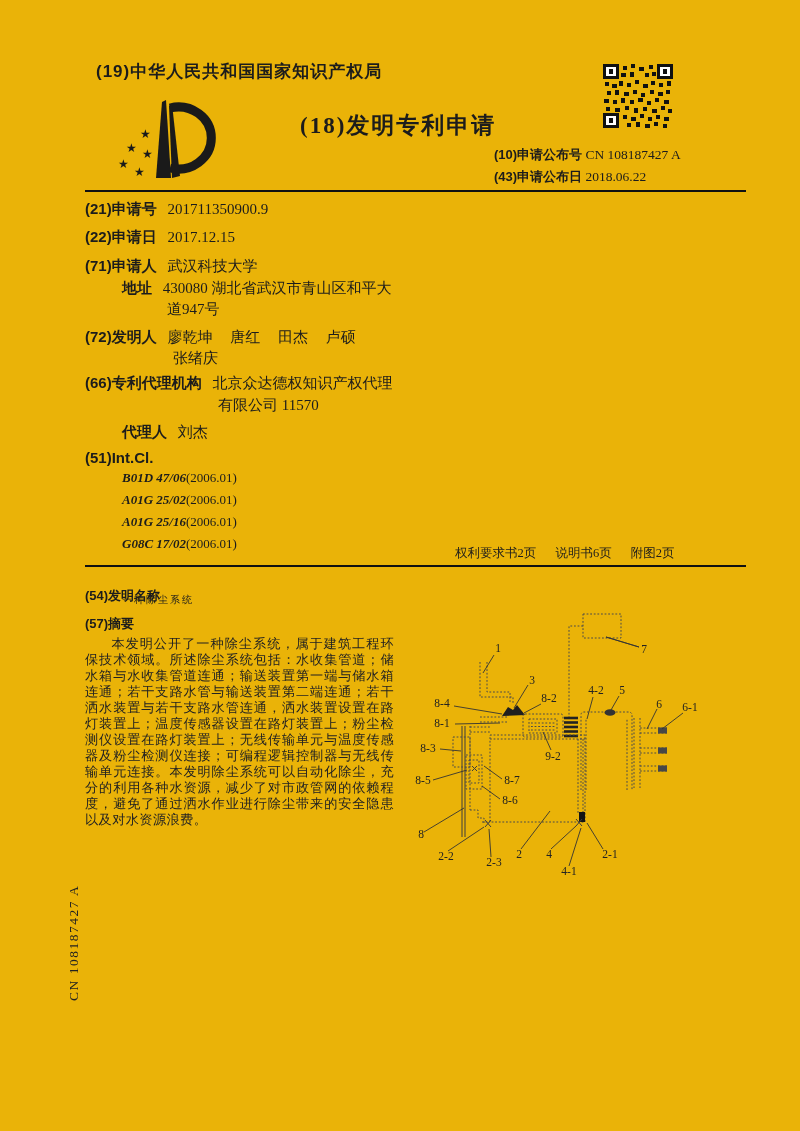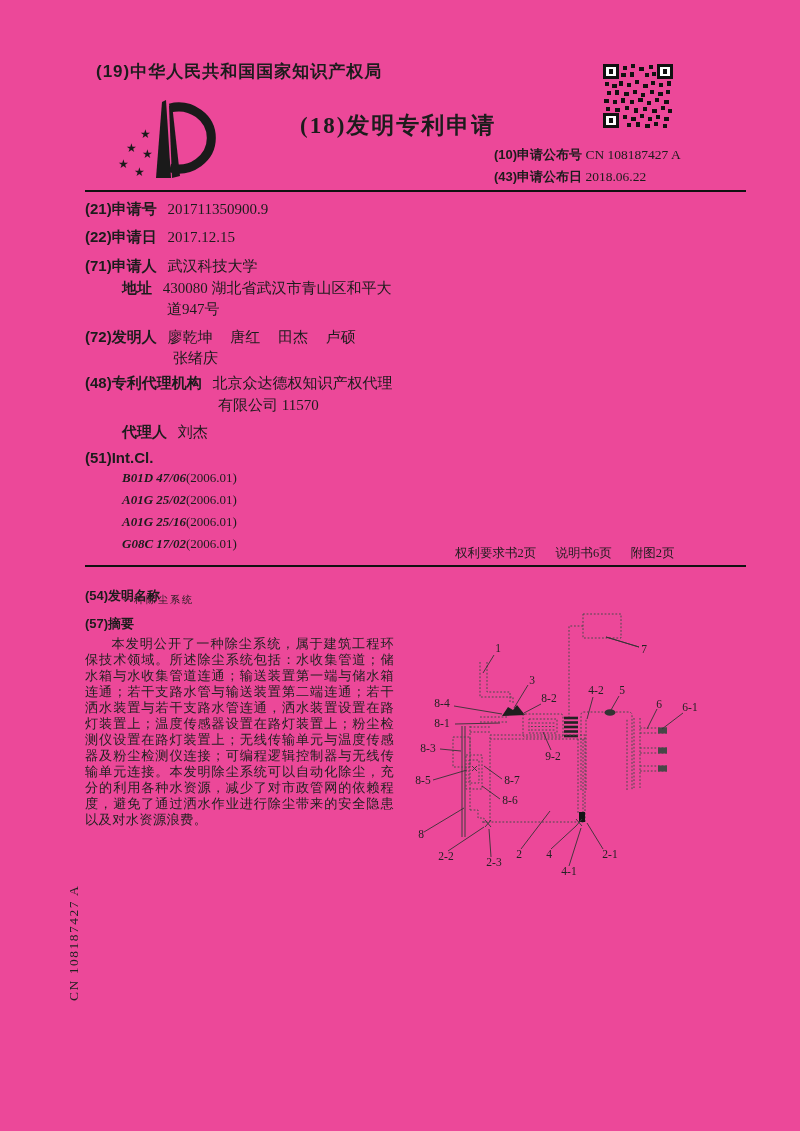--- a/index.html
+++ b/index.html
@@ -1,19 +1,19 @@
 <!DOCTYPE html>
 <html><head>
 <meta charset="utf-8">
 <style>
   * { margin:0; padding:0; box-sizing:border-box; }
   html,body { background:#e8e8e8; }
   .page {
     position:relative; width:800px; height:1131px; margin:0 auto;
-    background:#ec4899; overflow:hidden;
+    background:#eab308; overflow:hidden;
     font-family:"Liberation Serif","DejaVu Serif",serif; color:#1c1c1c;
   }
   .sans { font-family:"Liberation Sans","DejaVu Sans",sans-serif; }
   .abs { position:absolute; }
   .rule { position:absolute; background:#111; }
   .office-line { left:96px; top:60px; font-size:17px; font-weight:700; letter-spacing:1px; }
   .doc-type { left:300px; top:110px; font-size:23px; font-weight:700; letter-spacing:2px; }
   .pub-row { left:494px; font-size:13px; white-space:nowrap; }
   .pub-row .lbl { font-weight:700; font-family:"Liberation Sans","DejaVu Sans",sans-serif; }
   .pub-row .val { font-size:13.5px; }
@@ -163,21 +163,21 @@
       <span class="inv-name">廖乾坤</span>
       <span class="inv-name">唐红</span>
       <span class="inv-name">田杰</span>
       <span class="inv-name">卢硕</span>
     </span>
   </div>
   <div class="field-row" style="left:173px; top:349px;">
     <span class="val" style="margin-left:0;">张绪庆</span>
   </div>
   <div class="field-row" style="left:85px; top:374px;">
-    <span class="lbl">(48)专利代理机构</span>
+    <span class="lbl">(66)专利代理机构</span>
     <span class="val">北京众达德权知识产权代理</span>
   </div>
   <div class="field-row" style="left:218px; top:396px;">
     <span class="val" style="margin-left:0;">有限公司 11570</span>
   </div>
   <div class="field-row" style="left:122px; top:423px;">
     <span class="lbl">代理人</span>
     <span class="val">刘杰</span>
   </div>
   <div class="field-row" style="left:85px; top:449px;">

